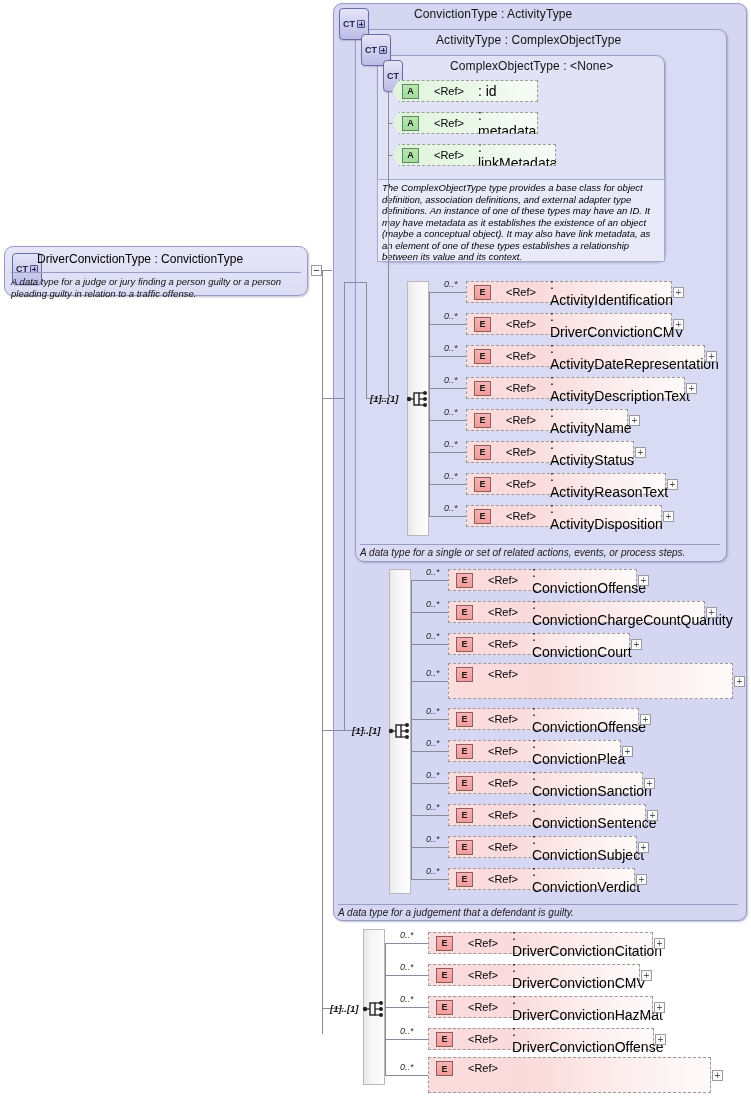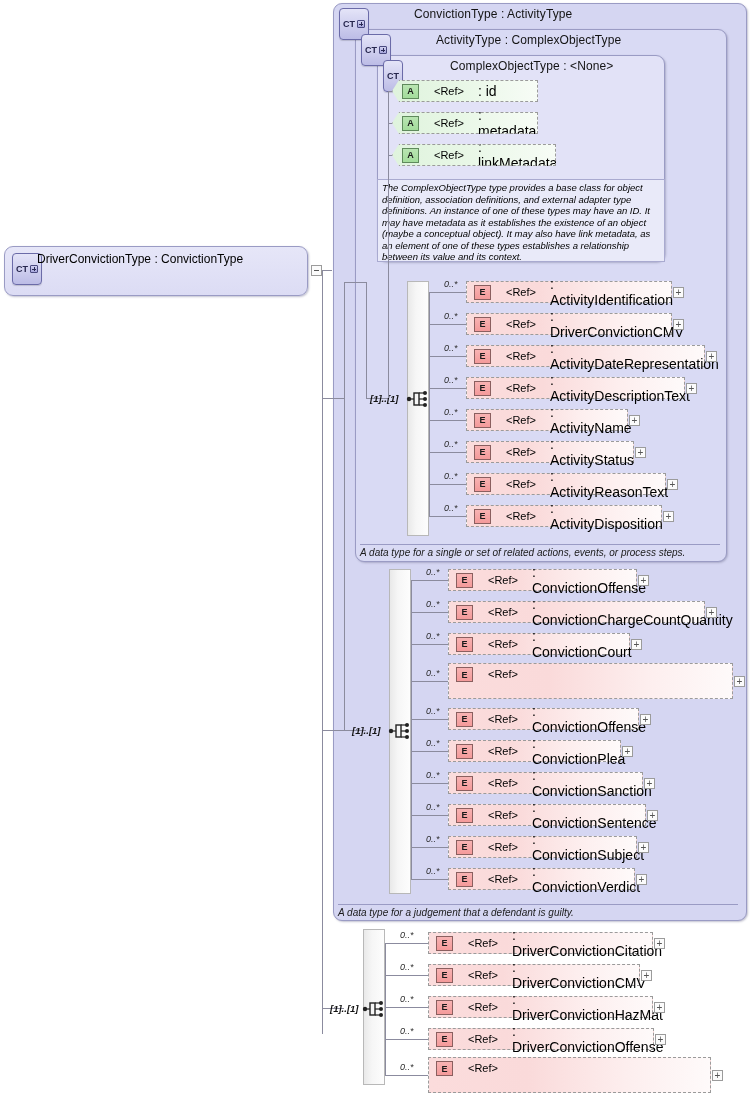--- a/index.html
+++ b/index.html
@@ -275,20 +275,21 @@
 
 <div class="doc-strip" style="left:360px; top:544px; width:360px;">A data type for a single or set of related actions, events, or process steps.</div>
 <div class="doc-strip" style="left:338px; top:904px; width:400px;">A data type for a judgement that a defendant is guilty.</div>
 
 <div class="rootbox" style="left:4px; top:246px; width:304px; height:50px;">
   <div class="ct-badge" style="left:7px; top:6px;">
     <span>CT</span>
       <i class="plus"></i>
   </div>
   <div class="rb-title">DriverConvictionType : ConvictionType</div>
+  <div class="rb-doc">A data type for a judge or jury finding a person guilty or a person pleading guilty in relation to a traffic offense.</div>
 </div>
 <div class="minus" style="left:311px; top:265px;"></div>
 
 <div class="ln lnh" style="left:322px; top:270px; width:10px;"></div>
 <div class="ln lnv" style="left:322px; top:270px; height:764px;"></div>
 
 <div class="ln lnh" style="left:322px; top:398px; width:22px;"></div>
 <div class="ln lnv" style="left:344px; top:282px; height:117px;"></div>
 <div class="ln lnh" style="left:344px; top:282px; width:22px;"></div>
 <div class="ln lnv" style="left:366px; top:282px; height:117px;"></div>

